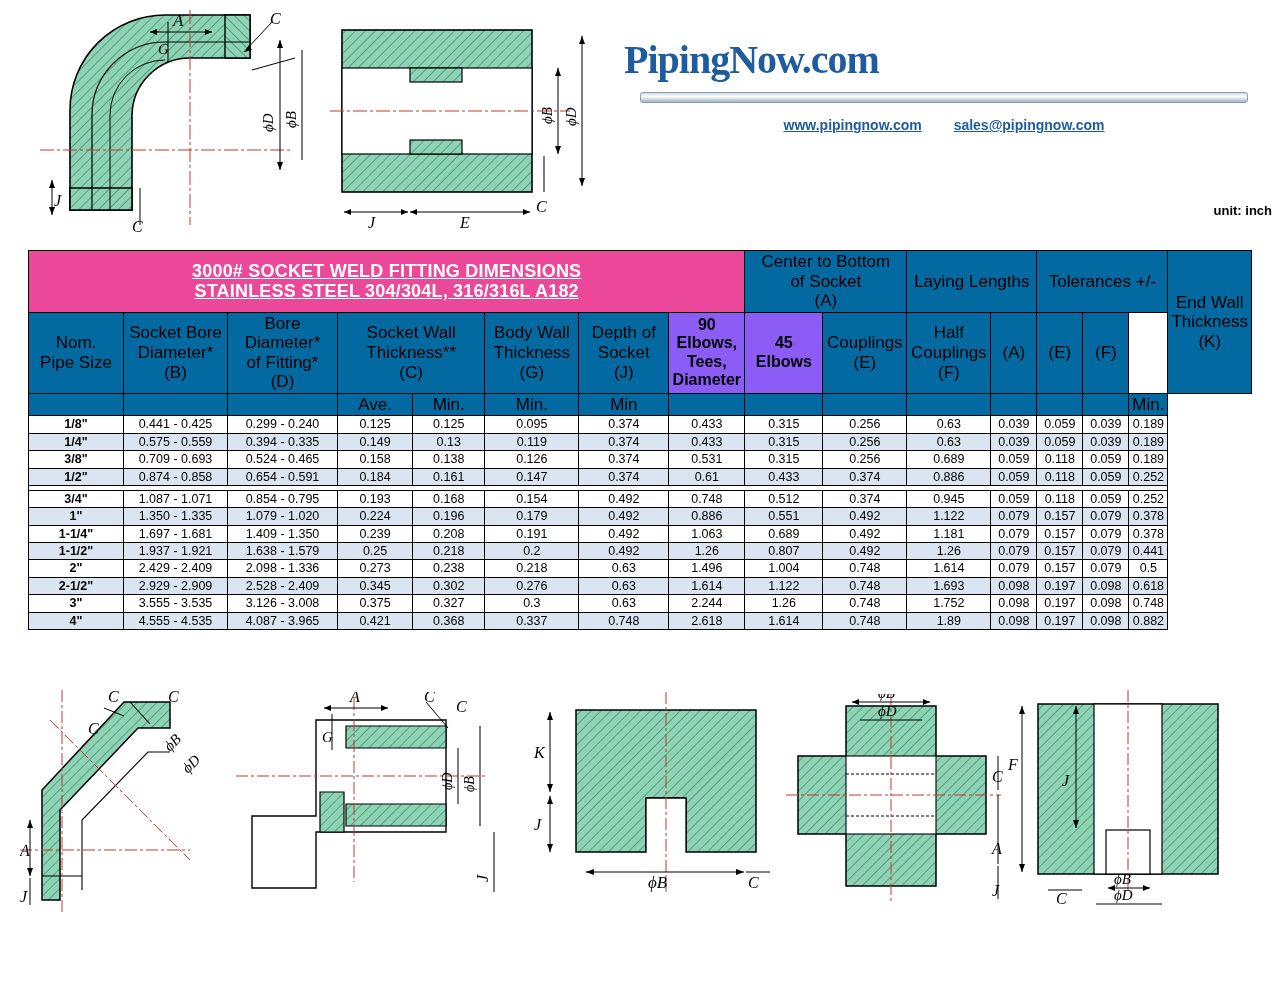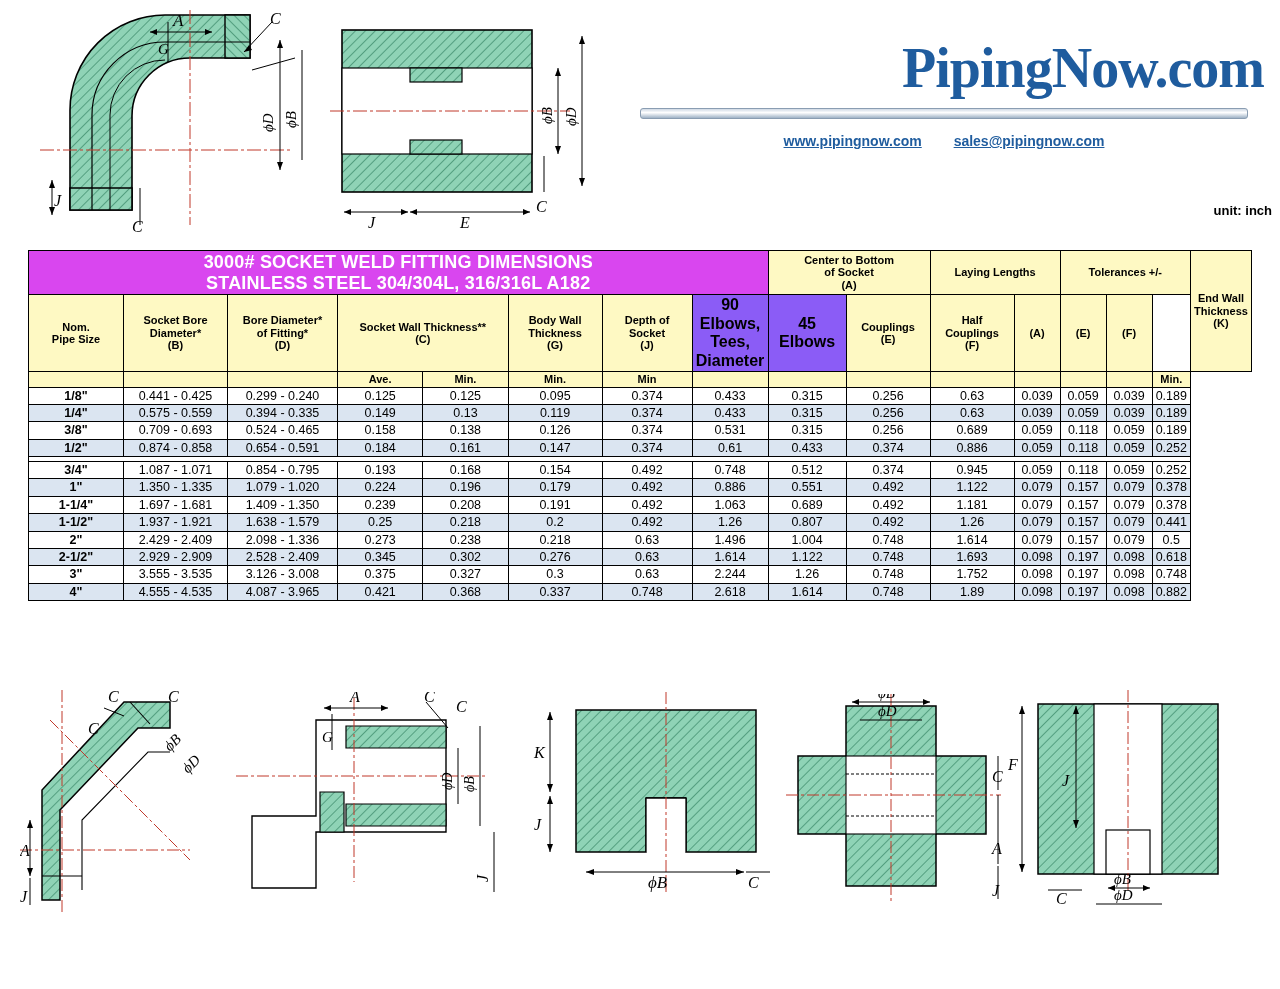--- a/index.html
+++ b/index.html
@@ -16,24 +16,24 @@
 
   
   .top { position:relative; height:232px; width:1280px; }
 
   .brand {
     position:absolute; left:624px; top:40px; width:640px;
   }
   .brand-title {
     font-family:"Liberation Serif", serif;
     font-weight:bold;
-    font-size:56px;
+    font-size:40px;
     color:#1F5C9E;
     letter-spacing:-1px;
-    text-align:right;
+    text-align:left;
     line-height:1;
     white-space:nowrap;
   }
   .brand-bar {
     margin:12px auto 0 auto;
     width:608px; height:11px;
     background:linear-gradient(to bottom,#cfd9e4 0%,#ffffff 40%,#9fb2c6 100%);
     border:1px solid #8a9db2;
     border-radius:3px;
   }
@@ -68,27 +68,28 @@
     font-size:12.5px;
   }
   table.dims td, table.dims th {
     border:1px solid #000;
     padding:1px 3px;
     text-align:center;
     vertical-align:middle;
     line-height:1.15;
   }
   .hdr-black {
-    background:#d946ef; color:#fff;
+    background:#ec4899; color:#fff;
     font-weight:bold;
     font-size:18px;
     letter-spacing:.2px;
     padding:6px 4px;
-  }
-  .hdr-blue { background:#fef9c3; font-weight:bold; font-size:11px; }
+    text-decoration:underline;
+  }
+  .hdr-blue { background:#0369a1; font-weight:normal; font-size:17px; }
   .hdr-blue-sm { background:#8b5cf6; font-weight:bold; font-size:16px; }
   tr.rowA td { background:#ffffff; }
   tr.rowB td { background:#dbe5f1; }
   td.size { text-align:right; font-weight:bold; padding-right:5px; }
   td.lft { text-align:left; padding-left:3px; }
   td.rgt { text-align:right; padding-right:5px; }
   .spacer td { border-left:1px solid #000; border-right:1px solid #000; border-top:none; border-bottom:none; height:5px; background:#fff;}
 
   
   .bottom { position:absolute; left:0; top:682px; width:1280px; height:300px; }

